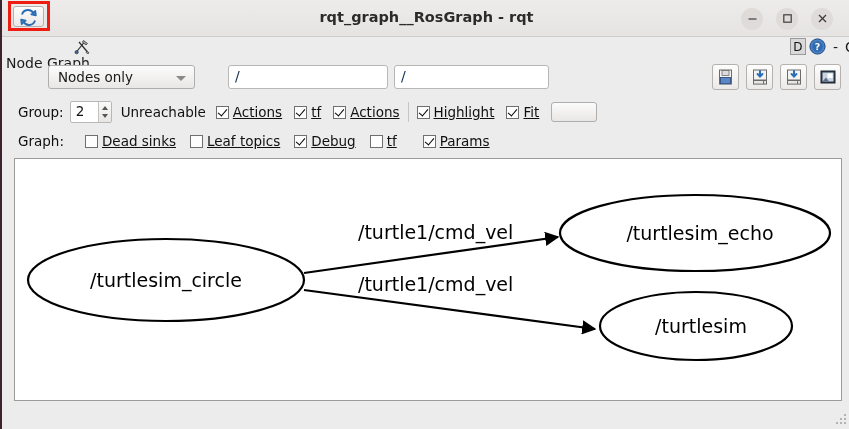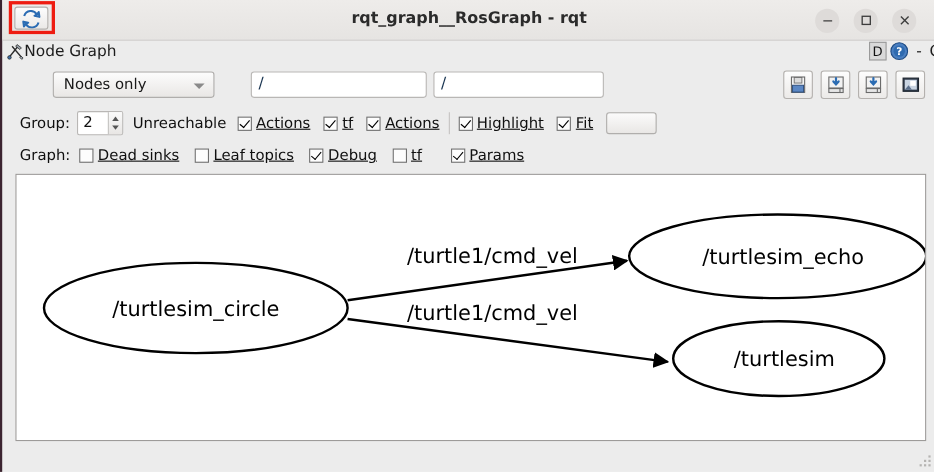--- a/index.html
+++ b/index.html
@@ -60,20 +60,21 @@
     position: absolute;
     left: 2px; top: 38px;
     width: 847px; height: 22px;
   }
   .plugin-title-wrap {
     position: absolute;
     left: 2px; top: 1px;
     display: flex;
     align-items: flex-end;
     gap: 0;
+    flex-direction: column;
   }
   .tools-icon { width: 16px; height: 16px; display:block; }
   .plugin-title {
     font-size: 14px;
     color: #1c1c1c;
   }
 
   
   .hdr-right {
     position: absolute;
@@ -281,21 +282,20 @@
 
   
   .graphview {
     position: absolute;
     left: 12px; top: 158px;
     width: 828px; height: 243px;
     background: #ffffff;
     border: 1px solid #9d9b99;
     box-sizing: border-box;
     overflow: hidden;
-    padding-left: 12px;
   }
   .graph-svg { display: block; }
 
   .node-label {
     font-family: "DejaVu Sans", "Liberation Sans", sans-serif;
     font-size: 19px;
     fill: #000;
   }
   .edge-label {
     font-family: "DejaVu Sans", "Liberation Sans", sans-serif;
@@ -457,21 +457,21 @@
       <span class="cbox on"></span>
       <span>Fit</span>
     </div>
     <div class="blankbox" style="margin-left:12px"></div>
   </div>
 
   <div class="row3">
     <div style="width:16px"></div>
     <span class="lbl">Graph:</span>
 
-    <div class="cbgrp" style="margin-left:8px">
+    <div class="cbgrp" style="margin-left:21px">
       <span class="cbox"></span>
       <span>Dead sinks</span>
     </div>
     <div class="cbgrp" style="margin-left:14px">
       <span class="cbox"></span>
       <span>Leaf topics</span>
     </div>
     <div class="cbgrp" style="margin-left:14px">
       <span class="cbox on"></span>
       <span>Debug</span>

